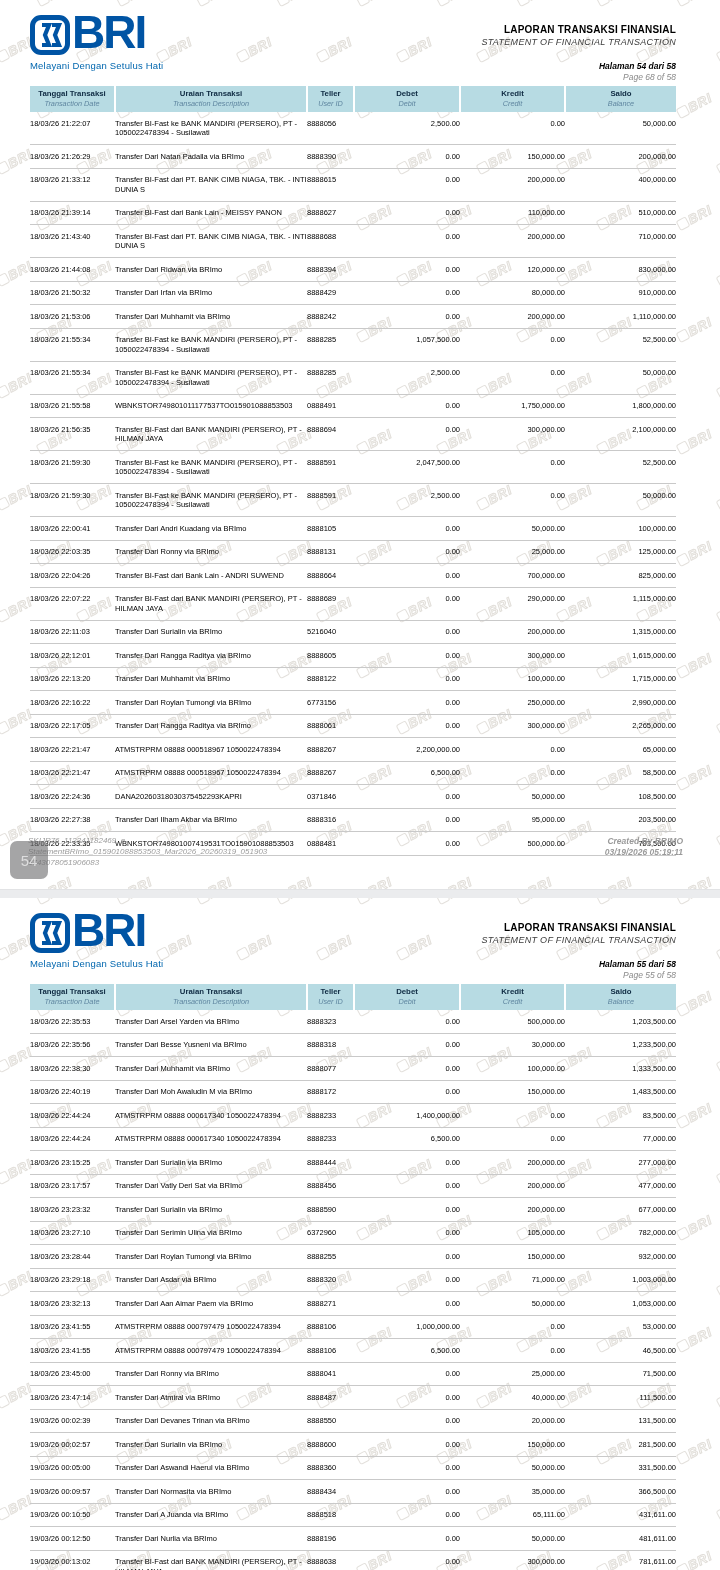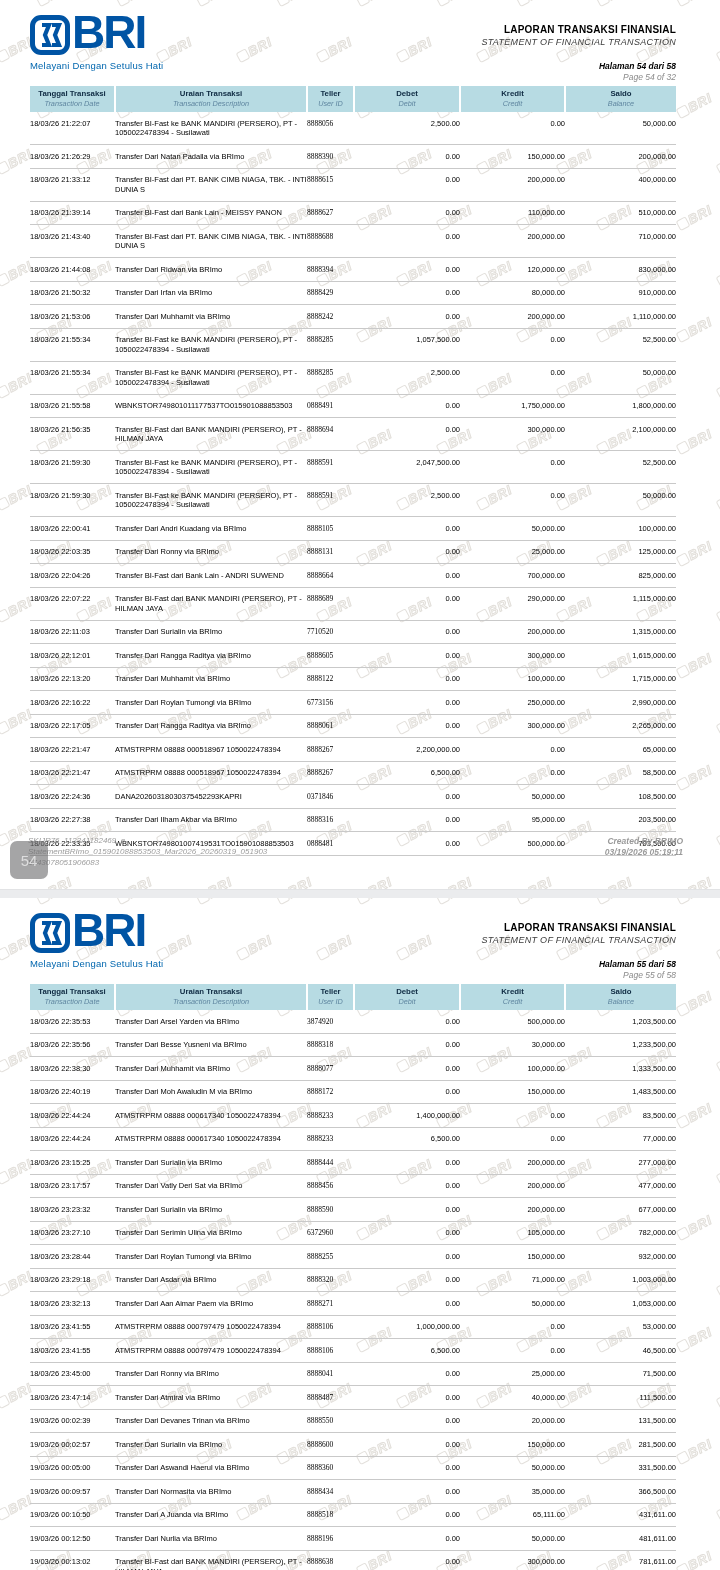--- a/index.html
+++ b/index.html
@@ -38,21 +38,21 @@
   
   table.tx{position:absolute;left:30px;top:86px;width:646px;border-collapse:collapse;table-layout:fixed;}
   table.tx th{background:#b7dbe3;padding:3px 2px 4px;text-align:center;vertical-align:top;border-right:2px solid #fff;}
   table.tx th:last-child{border-right:none;}
   th .h1{font-weight:bold;font-size:7.8px;color:#0e2a42;line-height:9px;}
   th .h2{font-weight:normal;font-style:italic;font-size:7.3px;color:#5f86a0;line-height:9px;margin-top:1px;}
   table.tx td{border-bottom:1px solid #c9c9c9;font-size:7.5px;line-height:9.5px;color:#000;
               padding:6.5px 0;vertical-align:top;word-wrap:break-word;}
   td.c-date{padding-left:8px;}
   td.c-desc{padding-left:2px;padding-right:10px;}
-  td.c-teller{padding-left:10px;font-family:Liberation Serif, serif;}
+  td.c-teller{padding-left:10px;}
   td.c-debet,td.c-kredit{text-align:right;padding-right:2px;}
   td.c-saldo{text-align:right;padding-right:3px;}
 
   
   .footer-left{position:absolute;left:28px;top:835px;font-style:italic;font-size:8px;line-height:11px;color:#9c9c9c;}
   .footer-right{position:absolute;right:37px;top:836px;text-align:right;font-style:italic;
                 font-weight:bold;font-size:8.5px;line-height:10.5px;color:#9a9a9a;}
   .page-badge{position:absolute;left:10px;top:841px;width:38px;height:38px;border-radius:7px;
               background:rgba(110,110,112,.62);color:rgba(240,240,240,.75);display:flex;
               align-items:center;justify-content:center;font-size:15px;z-index:2;}
@@ -235,21 +235,21 @@
             <path d="M22 10 L29 10 L25 20 L29 30 L22 30" fill="none" stroke="#0054a4" stroke-width="4.2" stroke-linejoin="miter"></path>
           </svg>
           <div class="logo-text">BRI</div>
         </div>
         <div class="tagline">Melayani Dengan Setulus Hati</div>
       </div>
       <div class="titleblock">
         <div class="doc-title">LAPORAN TRANSAKSI FINANSIAL</div>
         <div class="doc-subtitle">STATEMENT OF FINANCIAL TRANSACTION</div>
         <div class="page-label">Halaman 54 dari 58</div>
-        <div class="page-label-en">Page 54 of 32</div>
+        <div class="page-label-en">Page 68 of 58</div>
       </div>
 
       <table class="tx">
         <colgroup>
             <col style="width:85px">
             <col style="width:192px">
             <col style="width:47px">
                   <col style="width:106px">
             <col style="width:105px">
             <col style="width:111px">
@@ -423,21 +423,21 @@
               <td class="c-date">18/03/26 22:07:22</td>
               <td class="c-desc">Transfer BI-Fast dari BANK MANDIRI (PERSERO), PT - HILMAN JAYA</td>
               <td class="c-teller">8888689</td>
               <td class="c-debet">0.00</td>
               <td class="c-kredit">290,000.00</td>
               <td class="c-saldo">1,115,000.00</td>
             </tr>
             <tr>
               <td class="c-date">18/03/26 22:11:03</td>
               <td class="c-desc">Transfer Dari Surialin via BRImo</td>
-              <td class="c-teller">7710520</td>
+              <td class="c-teller">5216040</td>
               <td class="c-debet">0.00</td>
               <td class="c-kredit">200,000.00</td>
               <td class="c-saldo">1,315,000.00</td>
             </tr>
             <tr>
               <td class="c-date">18/03/26 22:12:01</td>
               <td class="c-desc">Transfer Dari Rangga Raditya via BRImo</td>
               <td class="c-teller">8888605</td>
               <td class="c-debet">0.00</td>
               <td class="c-kredit">300,000.00</td>
@@ -704,21 +704,21 @@
               <th>
                 <div class="h1">Saldo</div>
                 <div class="h2">Balance</div>
               </th>
             </tr>
           </thead>
         <tbody>
             <tr>
               <td class="c-date">18/03/26 22:35:53</td>
               <td class="c-desc">Transfer Dari Arsel Yarden via BRImo</td>
-              <td class="c-teller">3874920</td>
+              <td class="c-teller">8888323</td>
               <td class="c-debet">0.00</td>
               <td class="c-kredit">500,000.00</td>
               <td class="c-saldo">1,203,500.00</td>
             </tr>
             <tr>
               <td class="c-date">18/03/26 22:35:56</td>
               <td class="c-desc">Transfer Dari Besse Yusneni via BRImo</td>
               <td class="c-teller">8888318</td>
               <td class="c-debet">0.00</td>
               <td class="c-kredit">30,000.00</td>

